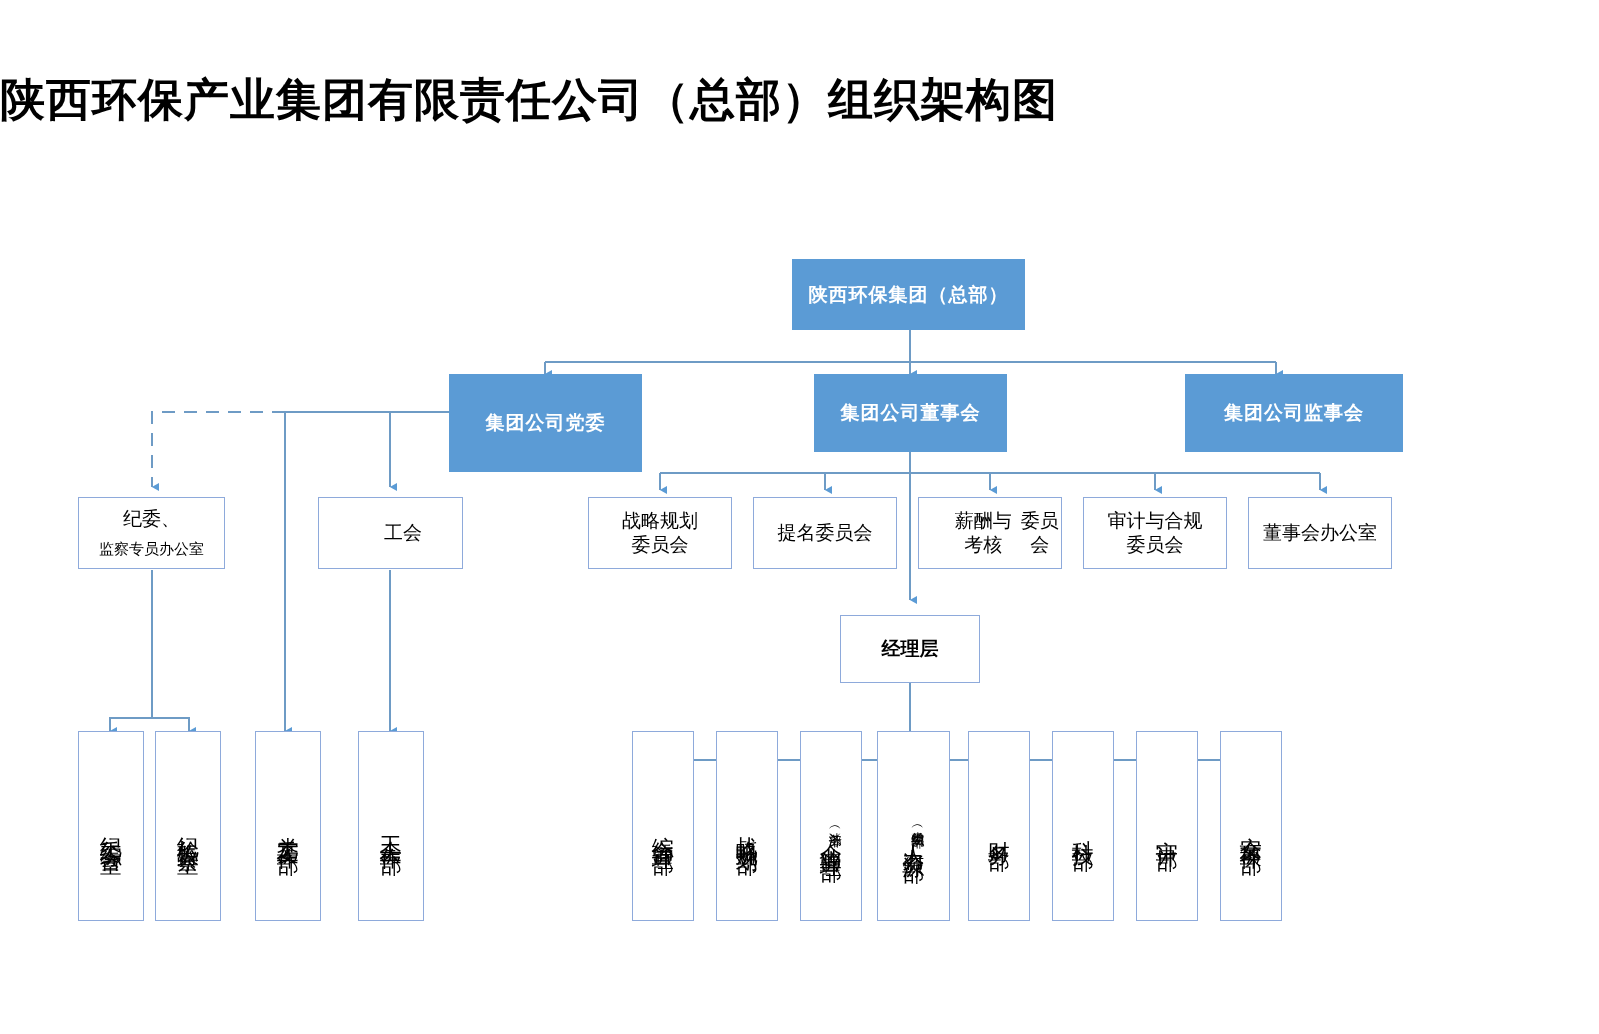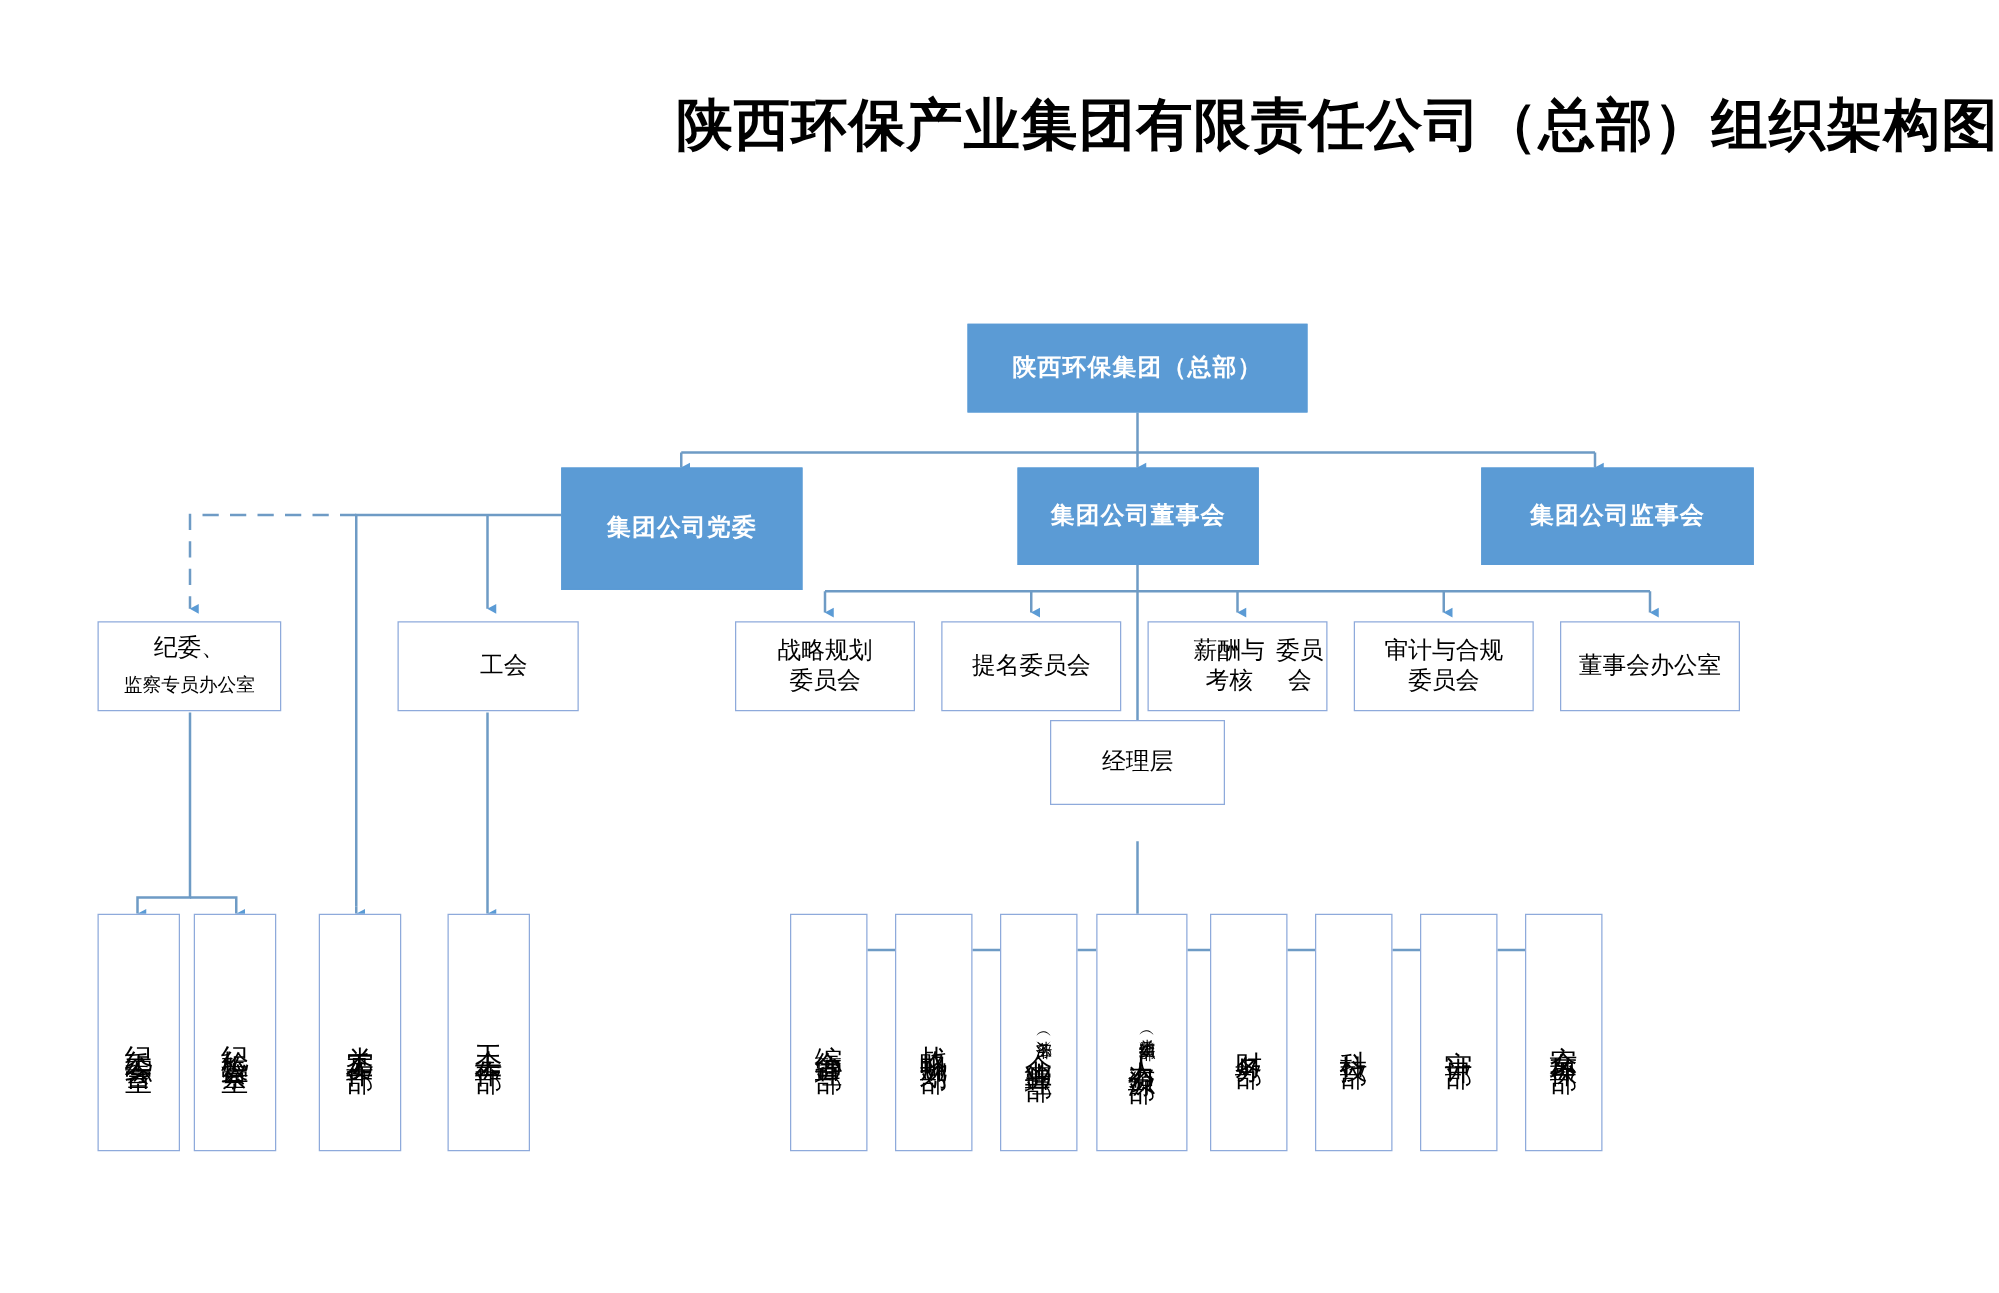--- a/index.html
+++ b/index.html
@@ -12,21 +12,21 @@
     position:relative;
     width:1599px;
     height:1034px;
     background:#ffffff;
     overflow:hidden;
   }
   #chart-title{
     position:absolute;
     left:0; top:70px;
     width:1599px;
-    text-align:right;
+    text-align:left;
     font-family:"Liberation Serif","DejaVu Serif",serif;
     font-weight:bold;
     font-size:45px;
     letter-spacing:1px;
     color:#000000;
     white-space:nowrap;
   }
   
   .node{
     position:absolute;
@@ -147,21 +147,21 @@
     <path class="ln" d="M662,760 L662,773" marker-end="url(#arrow)"></path>
     <path class="ln" d="M746,760 L746,773" marker-end="url(#arrow)"></path>
     <path class="ln" d="M830,760 L830,773" marker-end="url(#arrow)"></path>
     <path class="ln" d="M914,760 L914,773" marker-end="url(#arrow)"></path>
     <path class="ln" d="M998,760 L998,773" marker-end="url(#arrow)"></path>
     <path class="ln" d="M1082,760 L1082,773" marker-end="url(#arrow)"></path>
     <path class="ln" d="M1166,760 L1166,773" marker-end="url(#arrow)"></path>
     <path class="ln" d="M1250,760 L1250,773" marker-end="url(#arrow)"></path>
   </svg>
 
-  <div class="node blue" style="left:774px;top:259px;width:272px;height:71px;">
+  <div class="node blue" style="left:792px;top:259px;width:233px;height:71px;">
     <span class="lbl">陕西环保集团（总部）</span>
   </div>
 
   <div class="node blue" style="left:449px;top:374px;width:193px;height:98px;">
     <span class="lbl">集团公司党委</span>
   </div>
   <div class="node blue" style="left:814px;top:374px;width:193px;height:78px;">
     <span class="lbl">集团公司董事会</span>
   </div>
   <div class="node blue" style="left:1185px;top:374px;width:218px;height:78px;text-align:center;">
@@ -188,21 +188,21 @@
     <span class="lbl">委员会</span>
   </div>
   <div class="node white" style="left:1083px;top:497px;width:144px;height:72px;flex-direction:column;text-align:center;">
     <span class="lbl">审计与合规</span>
     <span class="lbl">委员会</span>
   </div>
   <div class="node white" style="left:1248px;top:497px;width:144px;height:72px;flex-direction:column;">
     <span class="lbl">董事会办公室</span>
   </div>
 
-  <div class="node white" style="left:840px;top:576px;width:140px;height:68px;">
+  <div class="node white" style="left:840px;top:615px;width:140px;height:68px;font-weight:bold;">
     <span class="lbl">经理层</span>
   </div>
 
   <div class="node white vert" style="left:78px;top:731px;width:66px;height:190px;">
     <span class="vwrap">
       <span class="vmain">纪委综合室</span>
     </span>
   </div>
   <div class="node white vert" style="left:155px;top:731px;width:66px;height:190px;">
     <span class="vwrap">

